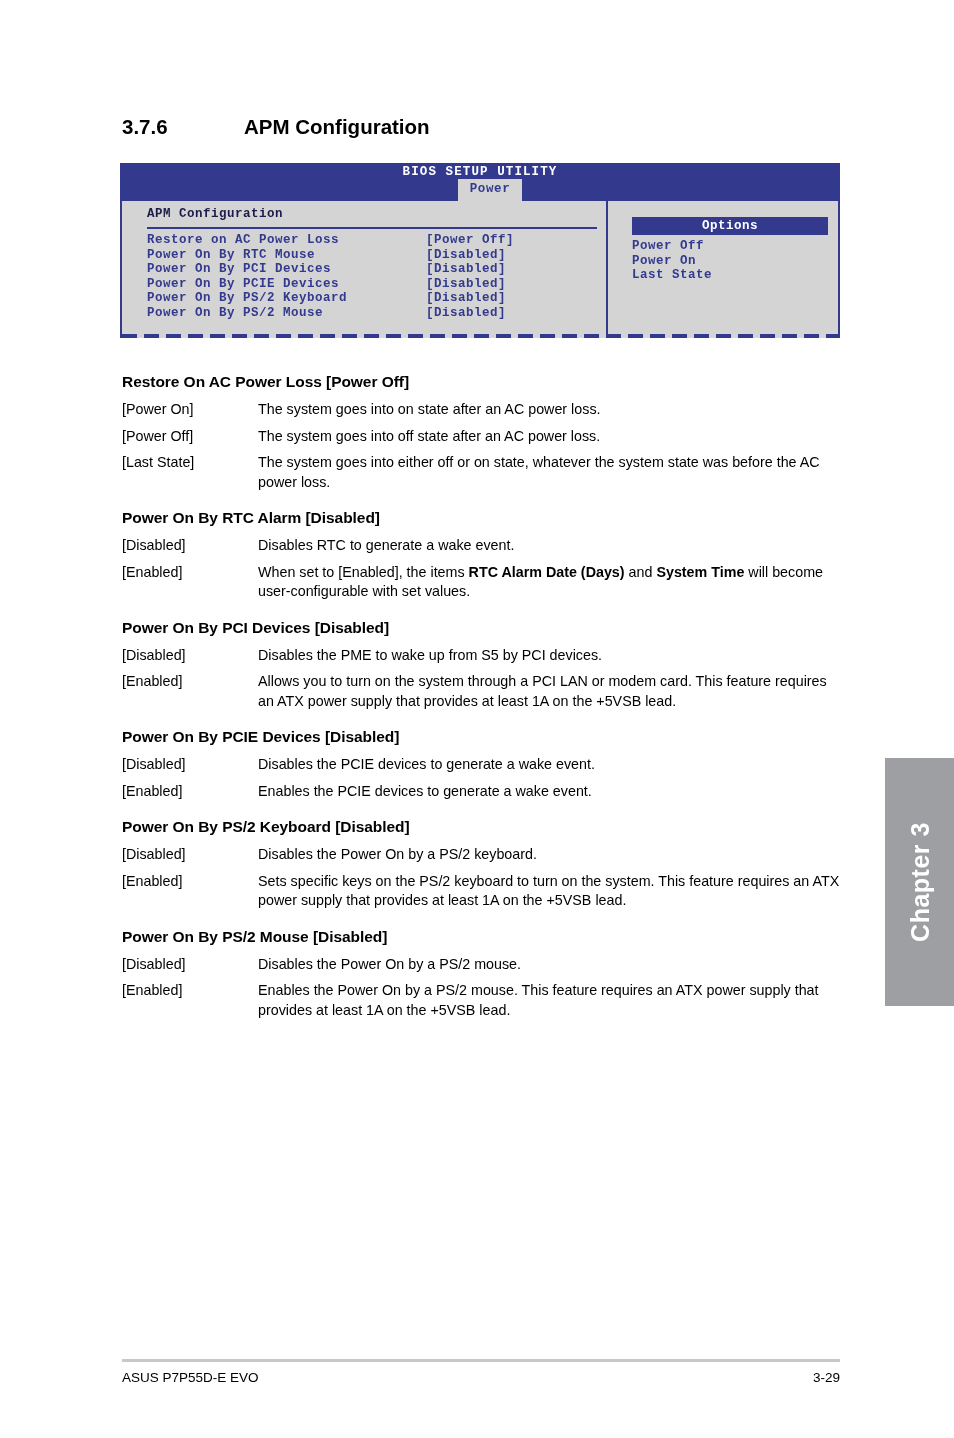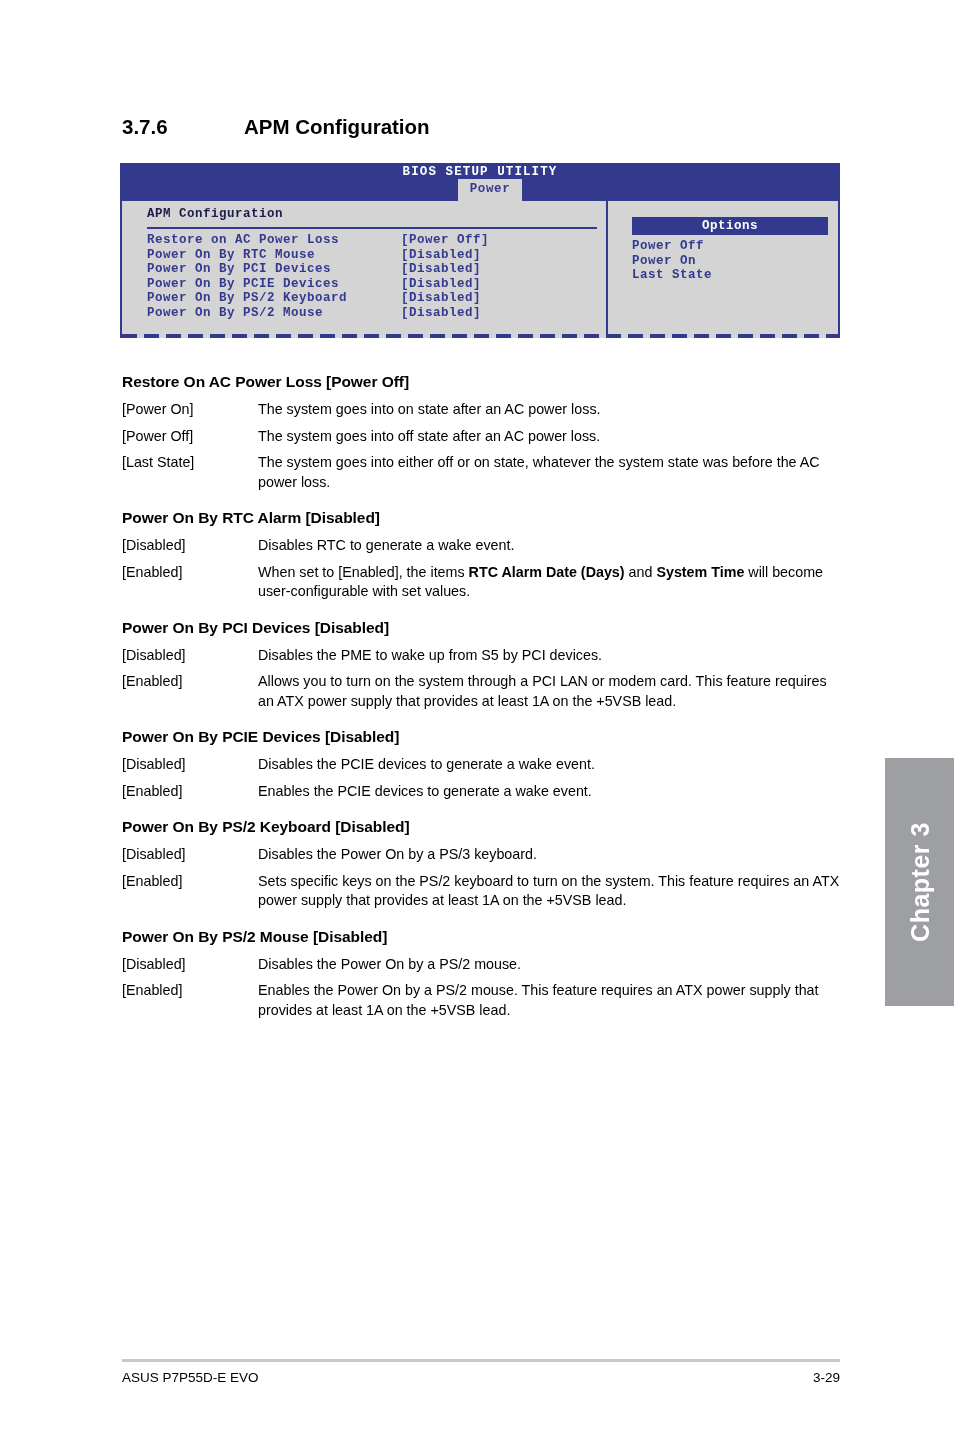--- a/index.html
+++ b/index.html
@@ -148,20 +148,21 @@
     right: 6px;
   }
   .bios-row {
     display: flex;
     font-size: 12.5px;
     font-weight: bold;
     color: #333a8e;
     letter-spacing: 0.5px;
     line-height: 14.6px;
     white-space: pre;
+    gap: 25px;
   }
   .bios-row .rlabel { width: 254px; flex: 0 0 254px; }
   .bios-row .rvalue { }
 
   .opt-header {
     position: absolute;
     left: 24px;
     top: 16px;
     width: 196px;
     height: 18px;
@@ -347,21 +348,21 @@
       </div>
       <div class="def-row">
         <div class="def-term">[Enabled]</div>
         <div class="def-desc">Enables the PCIE devices to generate a wake event.</div>
       </div>
     </div>
     <div class="item-block">
       <div class="item-title">Power On By PS/2 Keyboard [Disabled]</div>
       <div class="def-row">
         <div class="def-term">[Disabled]</div>
-        <div class="def-desc">Disables the Power On by a PS/3 keyboard.</div>
+        <div class="def-desc">Disables the Power On by a PS/2 keyboard.</div>
       </div>
       <div class="def-row">
         <div class="def-term">[Enabled]</div>
         <div class="def-desc">Sets specific keys on the PS/2 keyboard to turn on the system. This feature requires an ATX power supply that provides at least 1A on the +5VSB lead.</div>
       </div>
     </div>
     <div class="item-block">
       <div class="item-title">Power On By PS/2 Mouse [Disabled]</div>
       <div class="def-row">
         <div class="def-term">[Disabled]</div>

